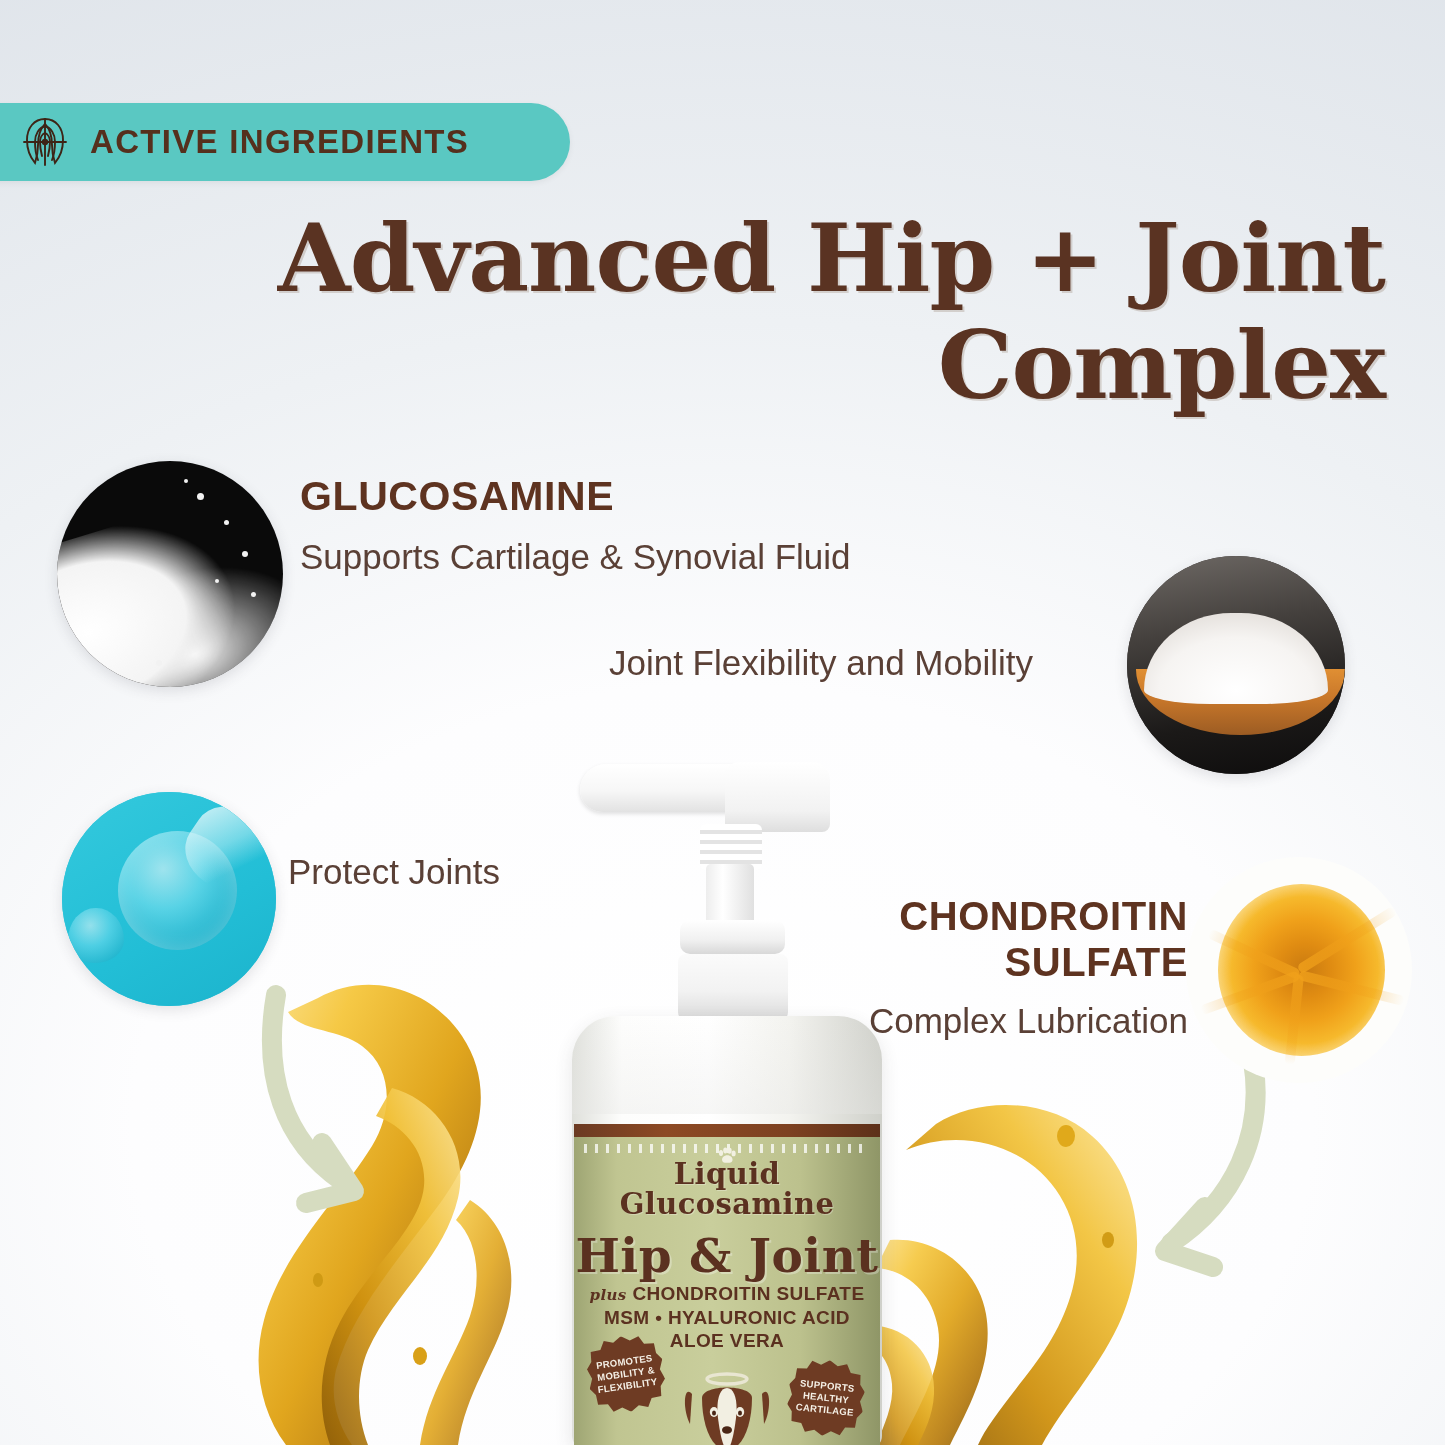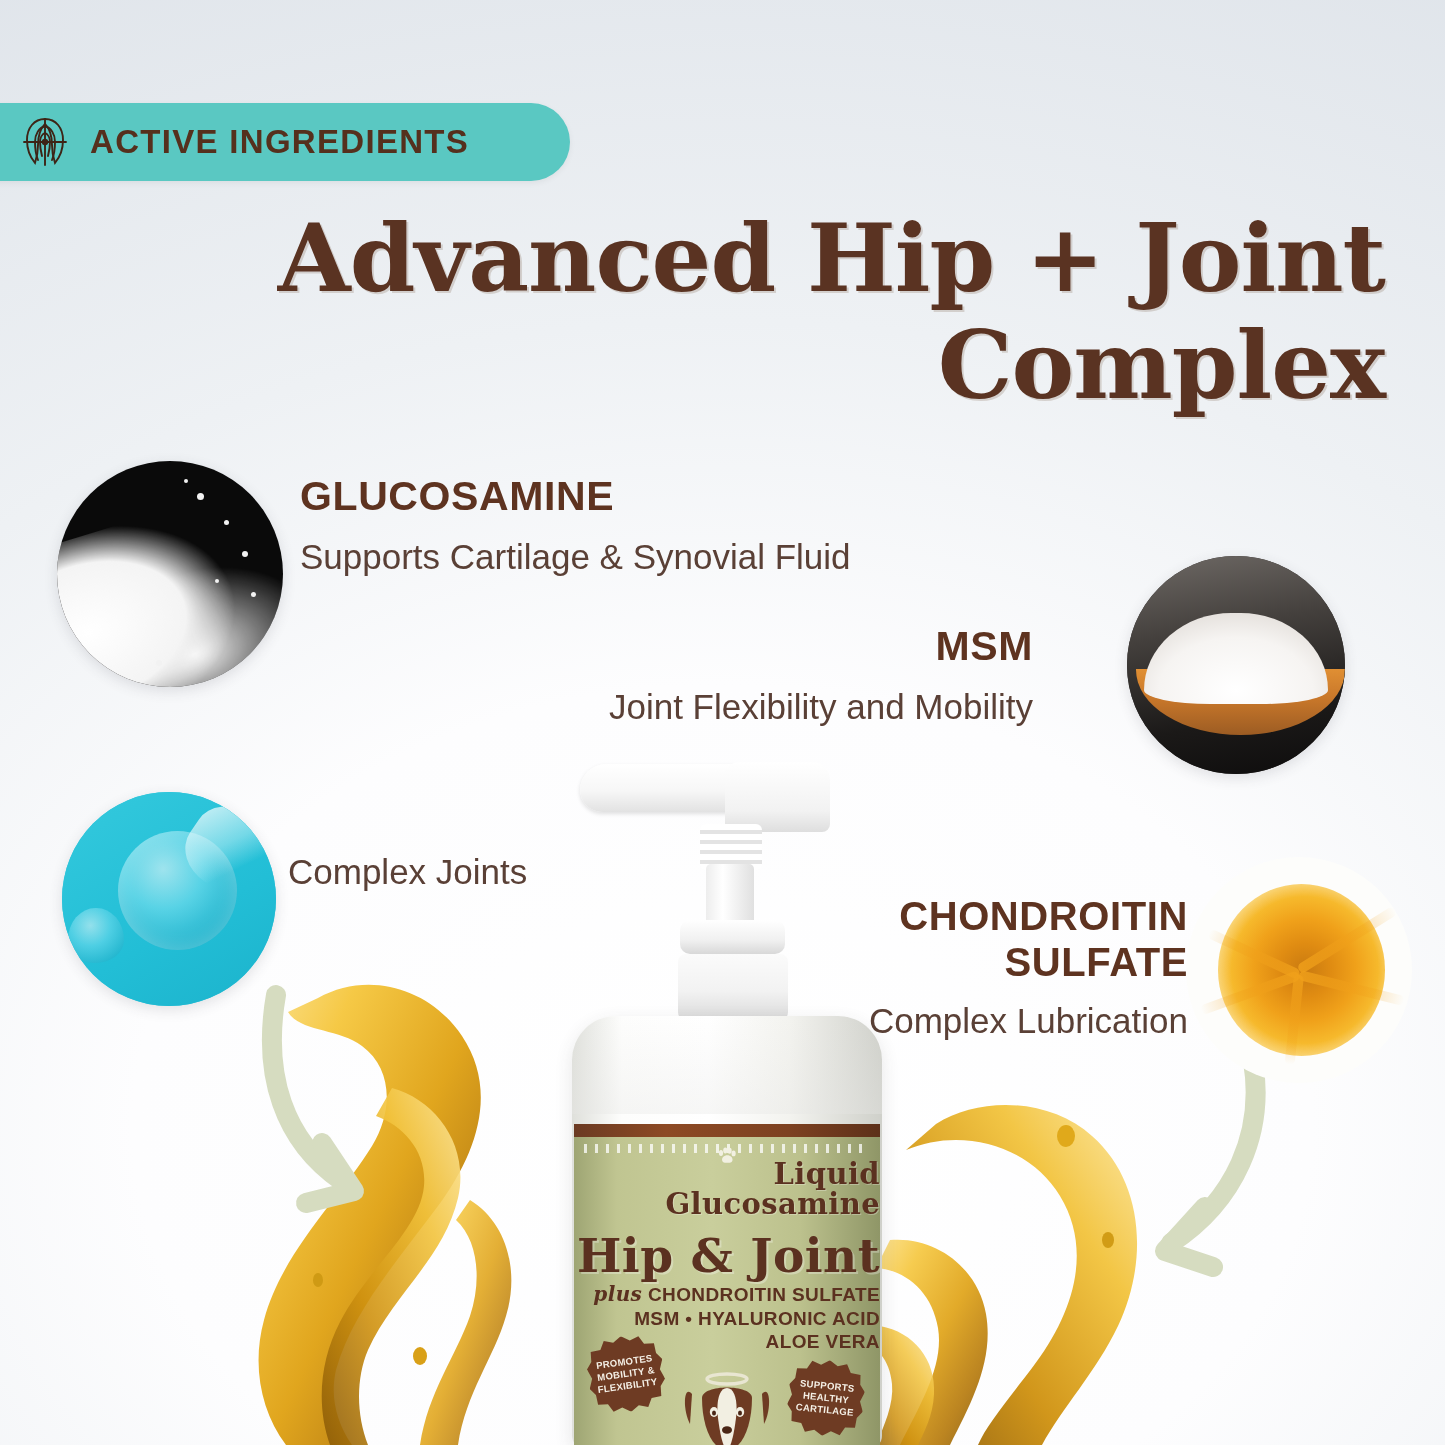--- a/index.html
+++ b/index.html
@@ -185,35 +185,35 @@
     background:linear-gradient(90deg,#6b3a22 0%,#8d4a24 30%,#7d4121 70%,#5d3019 100%);
   }
   .label-dots {
     position:absolute; left:10px; top:20px; right:10px; height:9px;
     background:repeating-linear-gradient(90deg, rgba(255,255,255,.75) 0 3px, rgba(255,255,255,0) 3px 11px);
   }
   .paw {
     position:absolute; left:50%; top:23px; transform:translateX(-50%);
     width:20px; height:18px;
   }
-  .label-txt { position:absolute; left:0; right:0; text-align:right; color:#5b3120; }
+  .label-txt { position:absolute; left:0; right:0; text-align:center; color:#5b3120; }
   .lt-liquid {
     top:36px; font-family:"DejaVu Serif", serif; font-weight:bold;
     font-size:29px; line-height:1.02; letter-spacing:.4px;
     text-shadow:1px 1px 0 rgba(255,255,255,.28);
   }
   .lt-hipjoint {
     top:104px; font-family:"DejaVu Serif", serif; font-weight:bold;
     font-size:47px; letter-spacing:.5px;
     text-shadow:2px 2px 0 rgba(255,255,255,.3);
   }
   .lt-plus {
     top:158px; font-size:19px; font-weight:bold; letter-spacing:.4px; line-height:1.24;
   }
-  .lt-plus .pre { font-family:"DejaVu Serif", serif; font-weight:bold; font-size:20px; font-style:italic;margin-top:32px; }
+  .lt-plus .pre { font-family:"DejaVu Serif", serif; font-weight:bold; font-size:15px; font-style:italic;margin-top:32px; }
   .seal {
     position:absolute; width:76px; height:76px;
     background:#6e3b23;
     display:flex; align-items:center; justify-content:center;
     text-align:center;
     color:#f4efe5; font-size:9.5px; font-weight:bold; line-height:1.28;
     letter-spacing:.3px;
     clip-path:polygon(50% 0%,61% 7%,73% 3%,79% 14%,92% 15%,93% 28%,100% 37%,95% 50%,100% 63%,93% 72%,92% 85%,79% 86%,73% 97%,61% 93%,50% 100%,39% 93%,27% 97%,21% 86%,8% 85%,7% 72%,0% 63%,5% 50%,0% 37%,7% 28%,8% 15%,21% 14%,27% 3%,39% 7%);
     padding:6px;
   }
@@ -323,26 +323,25 @@
     <div class="ray" style="left:50%;top:50%;width:44%;transform:rotate(205deg);"></div>
     <div class="ray" style="left:50%;top:50%;width:40%;transform:rotate(96deg);"></div>
   </div>
 
   <div class="ing" id="ing-gluco">
     <div class="name">GLUCOSAMINE</div>
     <div class="desc">Supports Cartilage &amp; Synovial Fluid</div>
   </div>
 
   <div class="ing" id="ing-msm">
-    <div class="name">MSM</div>
     <div class="desc">Joint Flexibility and Mobility</div>
   </div>
 
   <div class="ing" id="ing-ha">
-    <div class="desc">Complex Joints</div>
+    <div class="desc">Protect Joints</div>
   </div>
 
   <div class="ing" id="ing-chon">
     <div class="name">
       <span>CHONDROITIN</span><br>
       <span>SULFATE</span>
     </div>
     <div class="desc">Complex Lubrication</div>
   </div>
 

